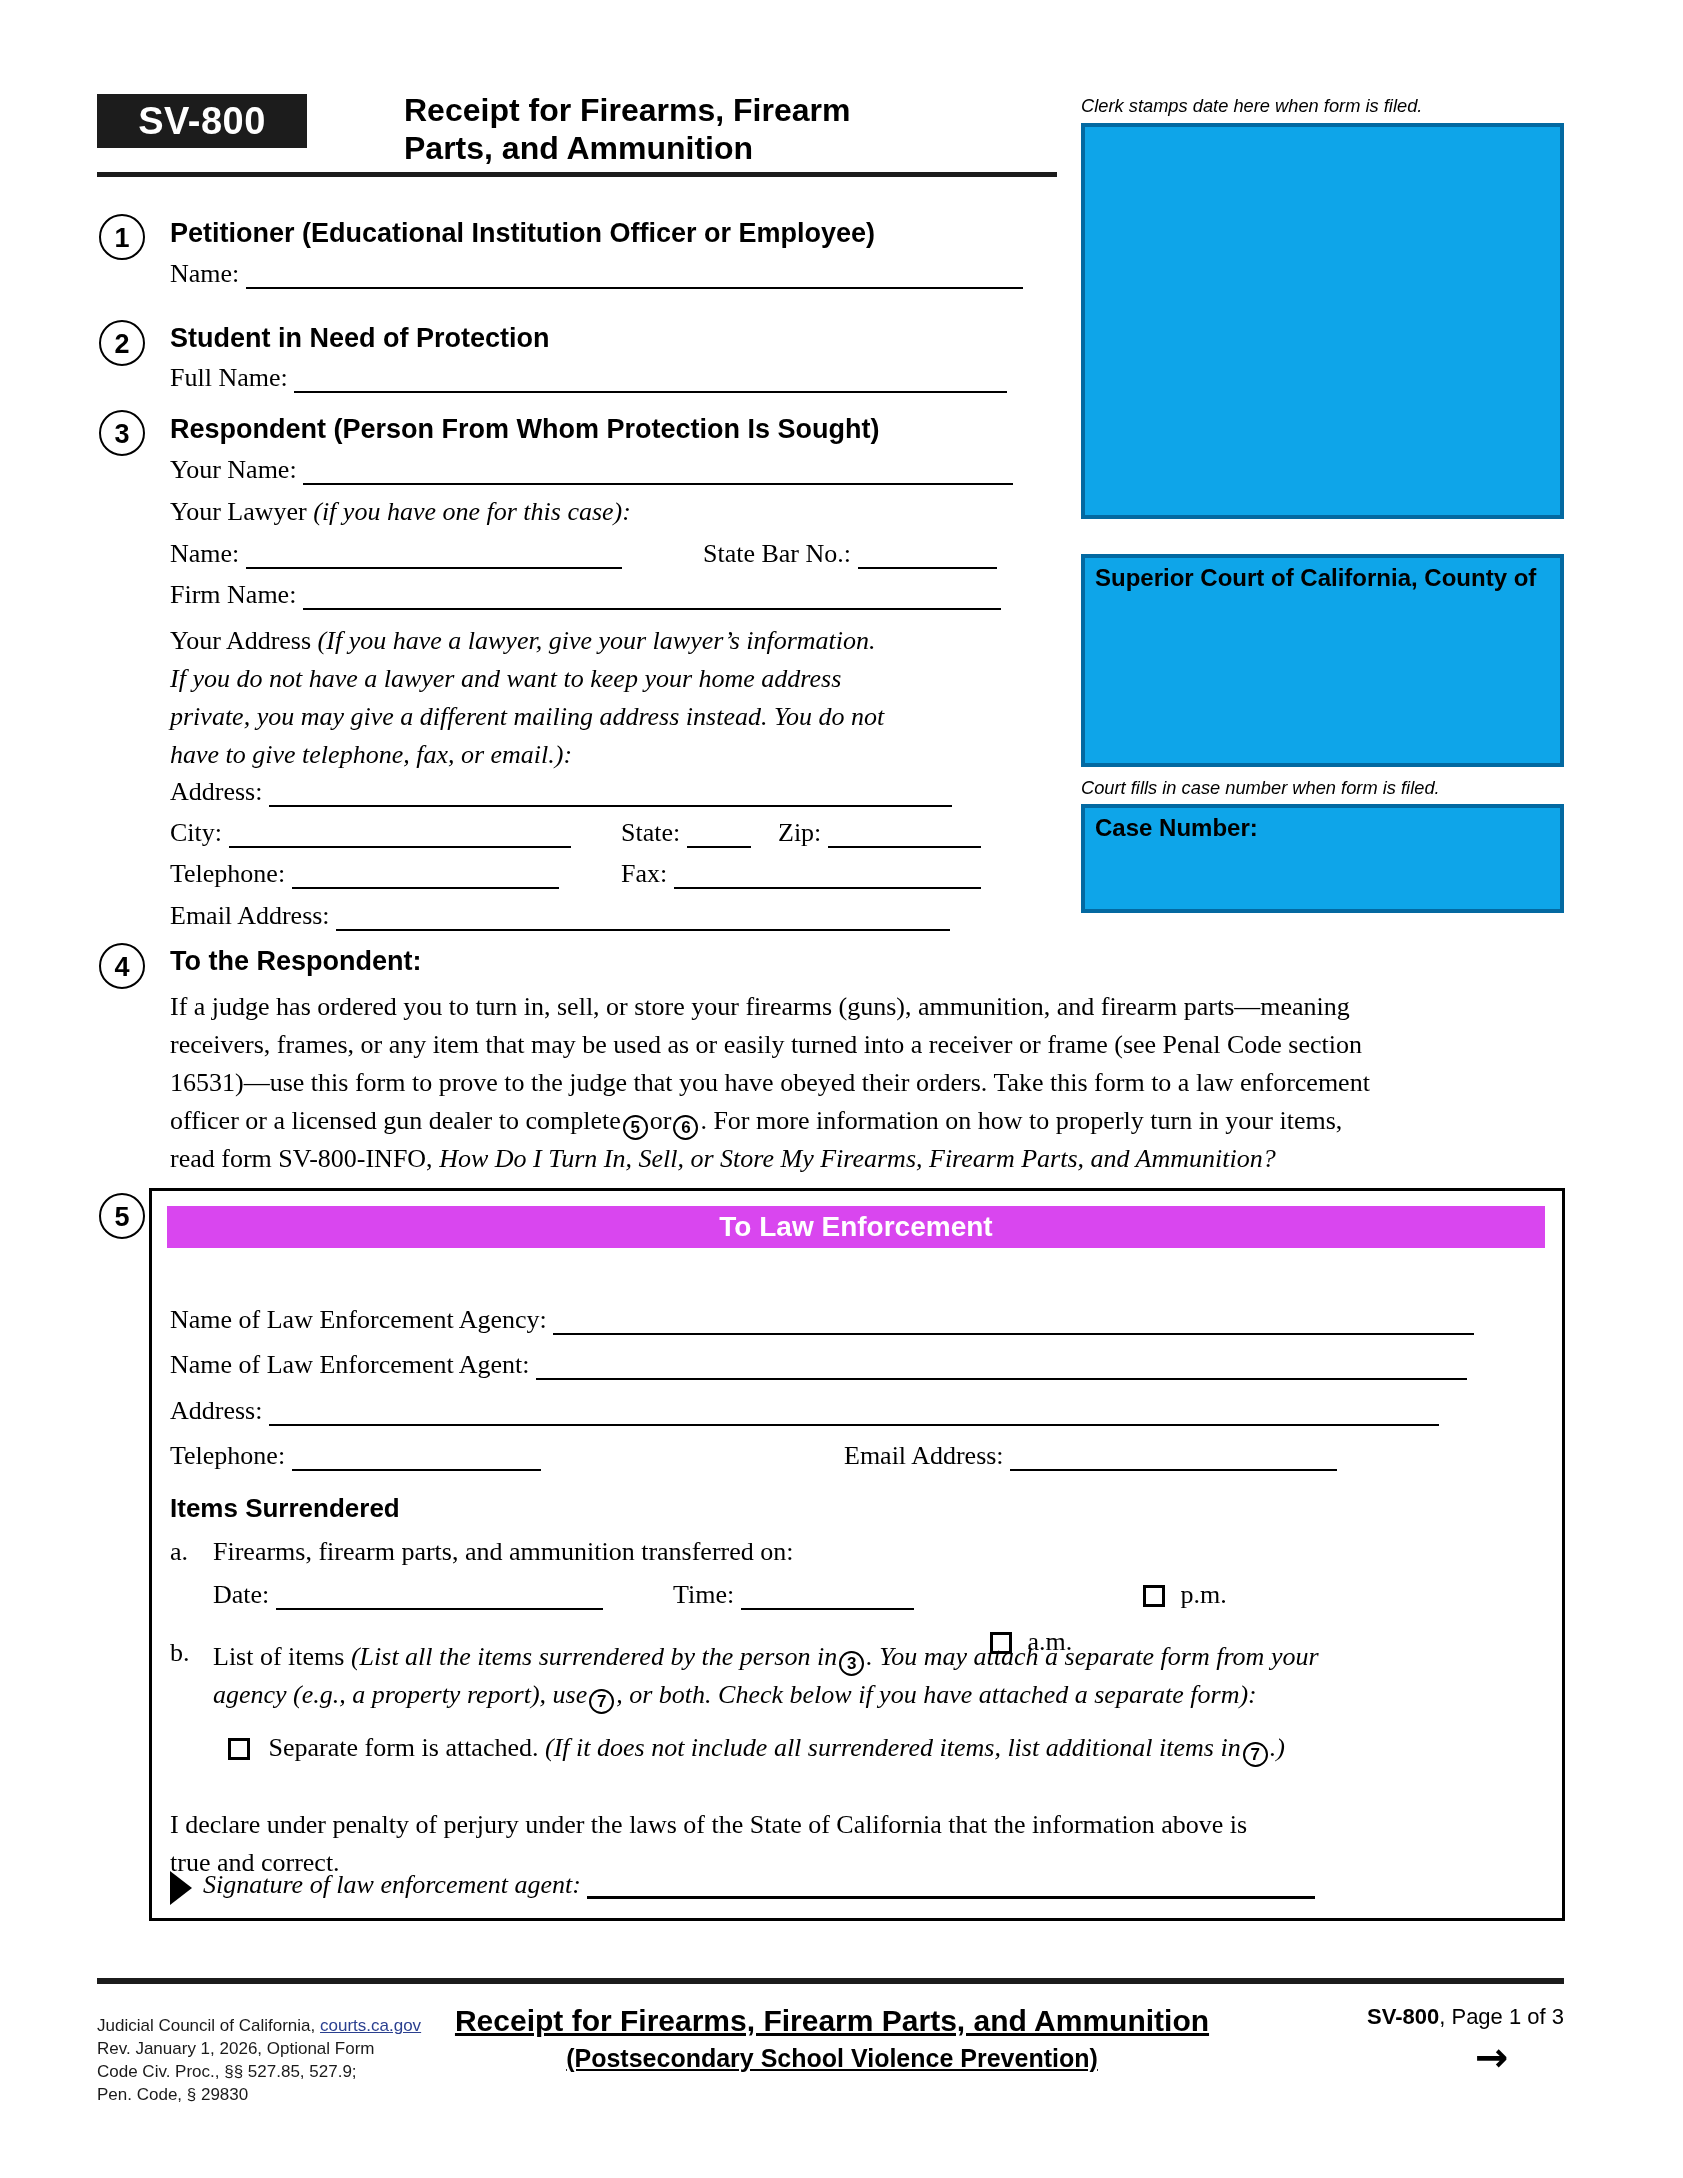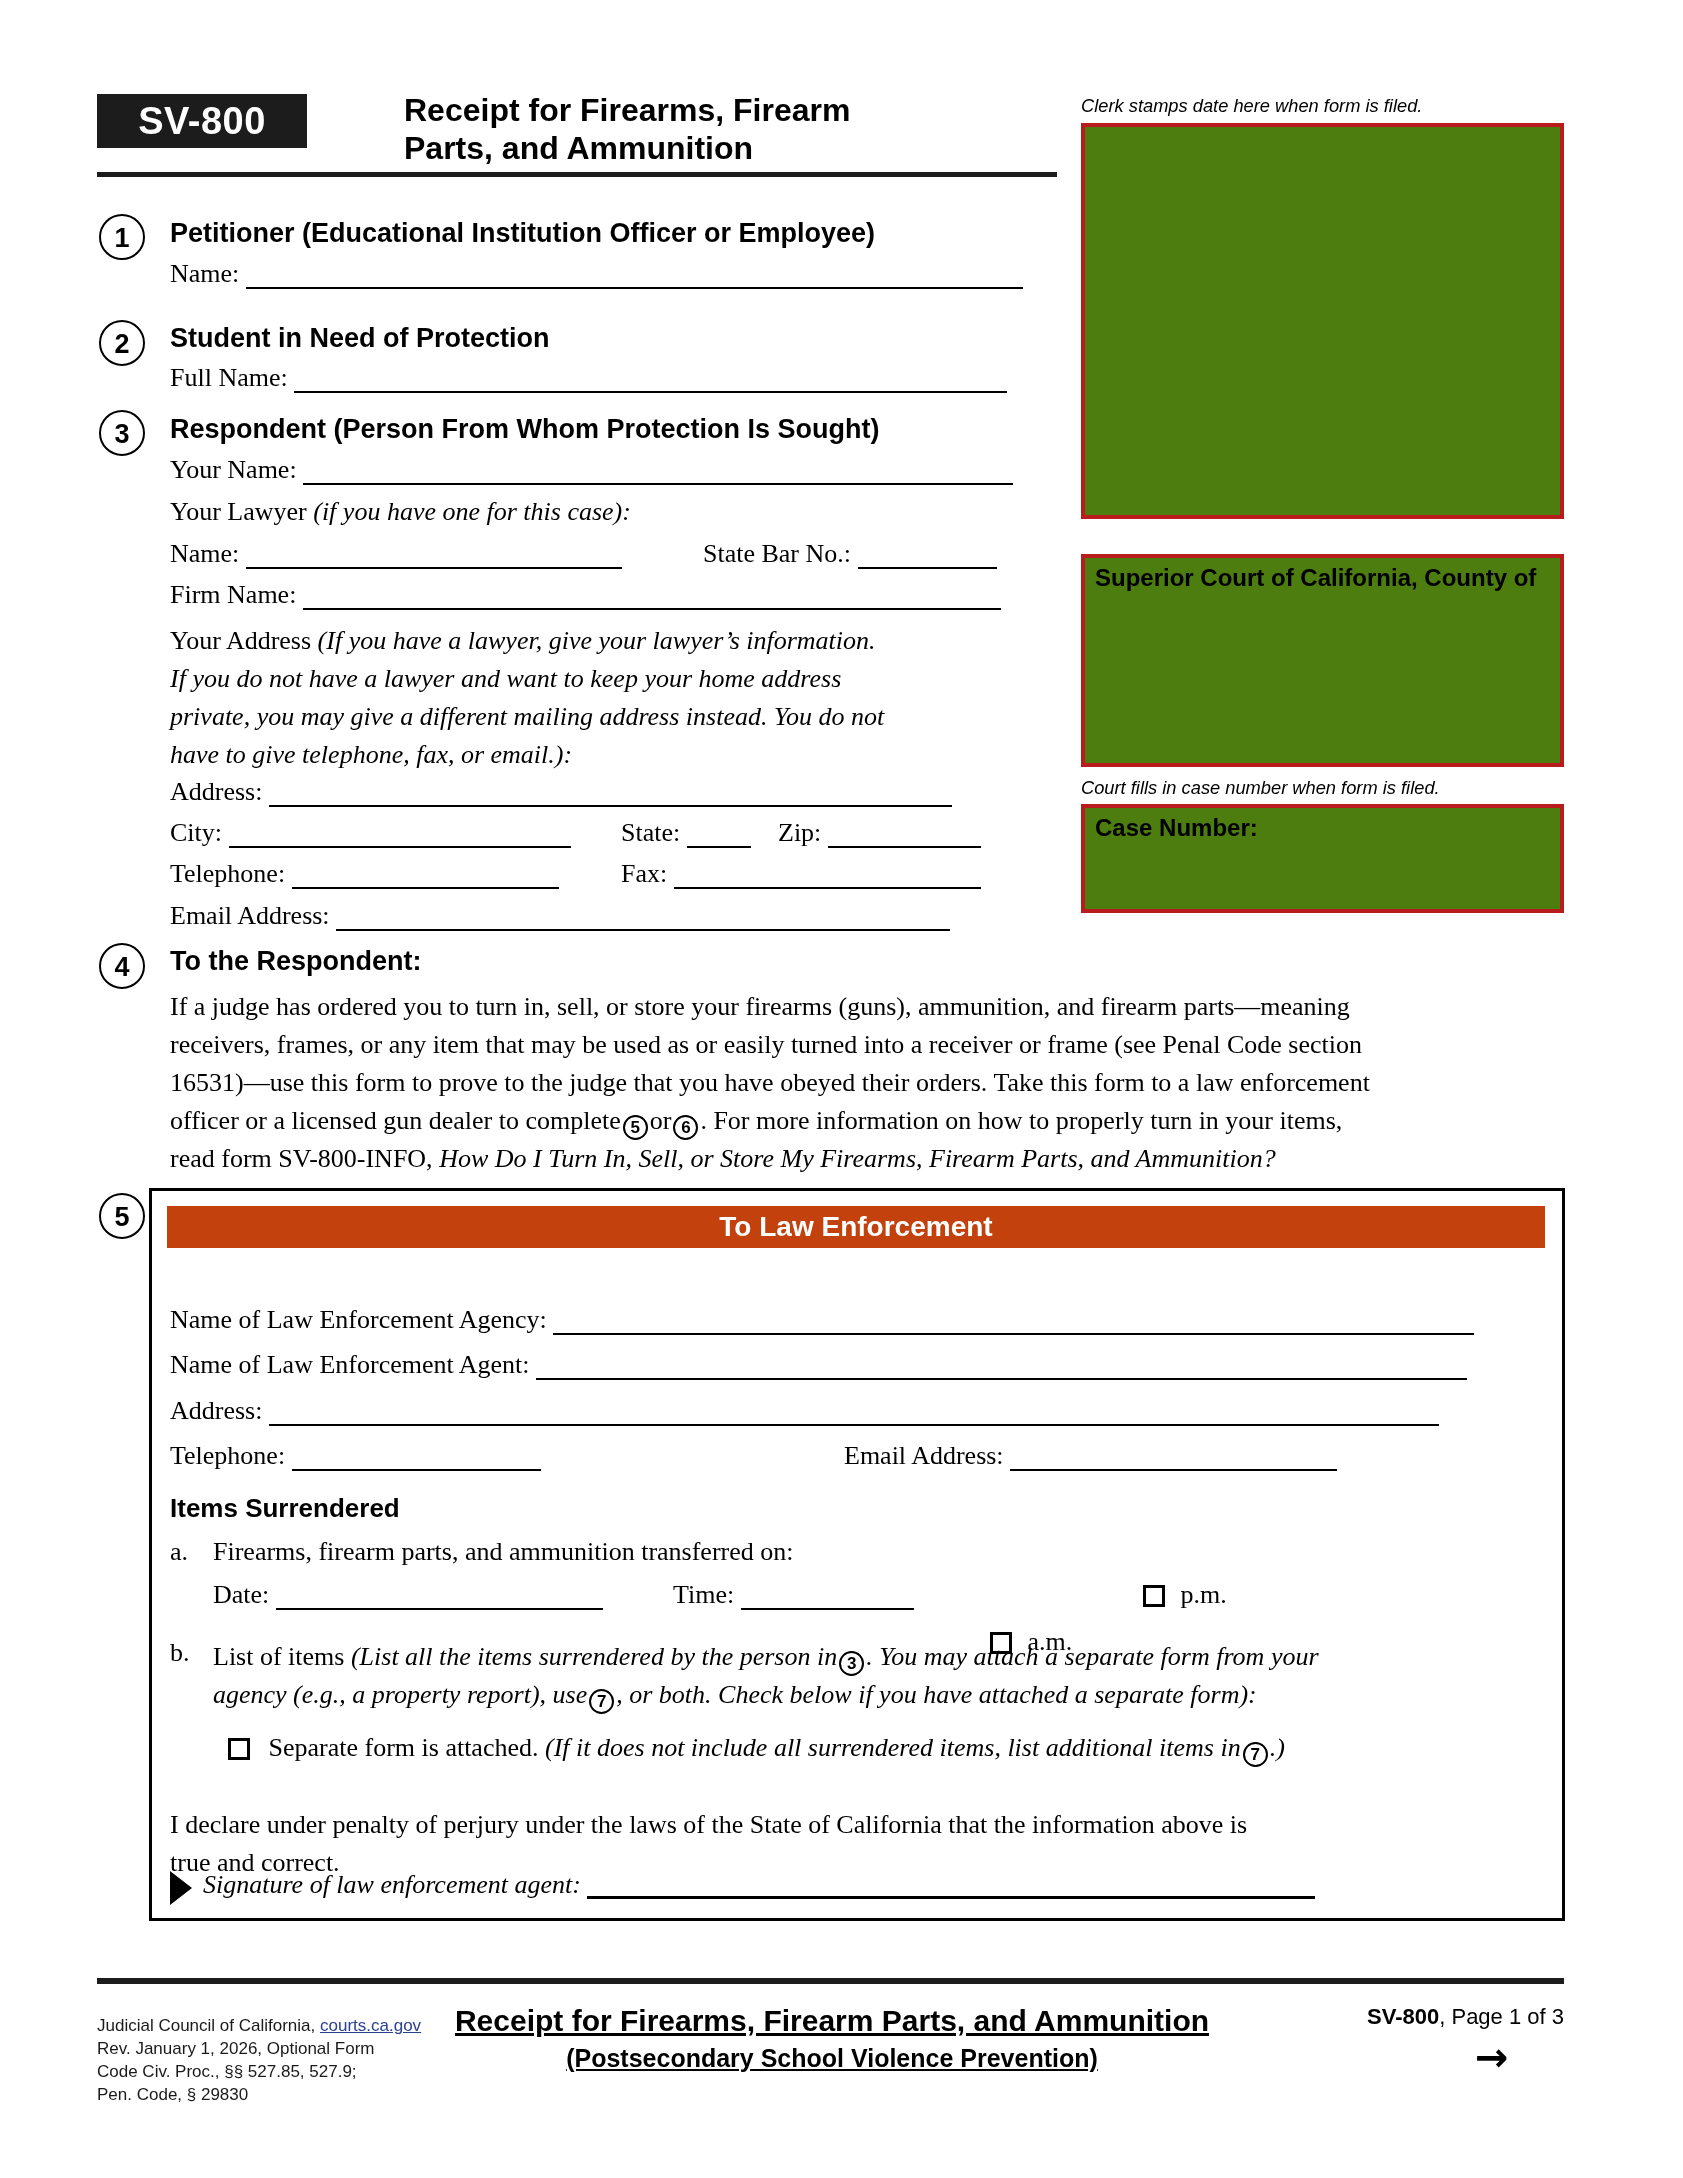--- a/index.html
+++ b/index.html
@@ -106,23 +106,23 @@
   
   .r-caption {
     position: absolute;
     font-family: "Liberation Sans", sans-serif;
     font-style: italic;
     font-size: 18.3px;
     white-space: nowrap;
   }
   .r-box {
     position: absolute;
-    border: 4px solid #b91c1c;
+    border: 4px solid #0369a1;
     box-sizing: border-box;
-    background: #4d7c0f;
+    background: #0ea5e9;
   }
   .r-box-label {
     position: absolute;
     left: 10px;
     top: 6px;
     font-family: "Liberation Sans", sans-serif;
     font-weight: bold;
     font-size: 24px;
     white-space: nowrap;
   }
@@ -155,21 +155,21 @@
     height: 733px;
     border: 3px solid #000;
     box-sizing: border-box;
   }
   .sec5bar {
     position: absolute;
     left: 167px;
     top: 1206px;
     width: 1378px;
     height: 42px;
-    background: #c2410c;
+    background: #d946ef;
     color: #fff;
     font-family: "Liberation Sans", sans-serif;
     font-weight: bold;
     font-size: 28px;
     line-height: 42px;
     text-align: center;
   }
 
   
   .foot-rule {

